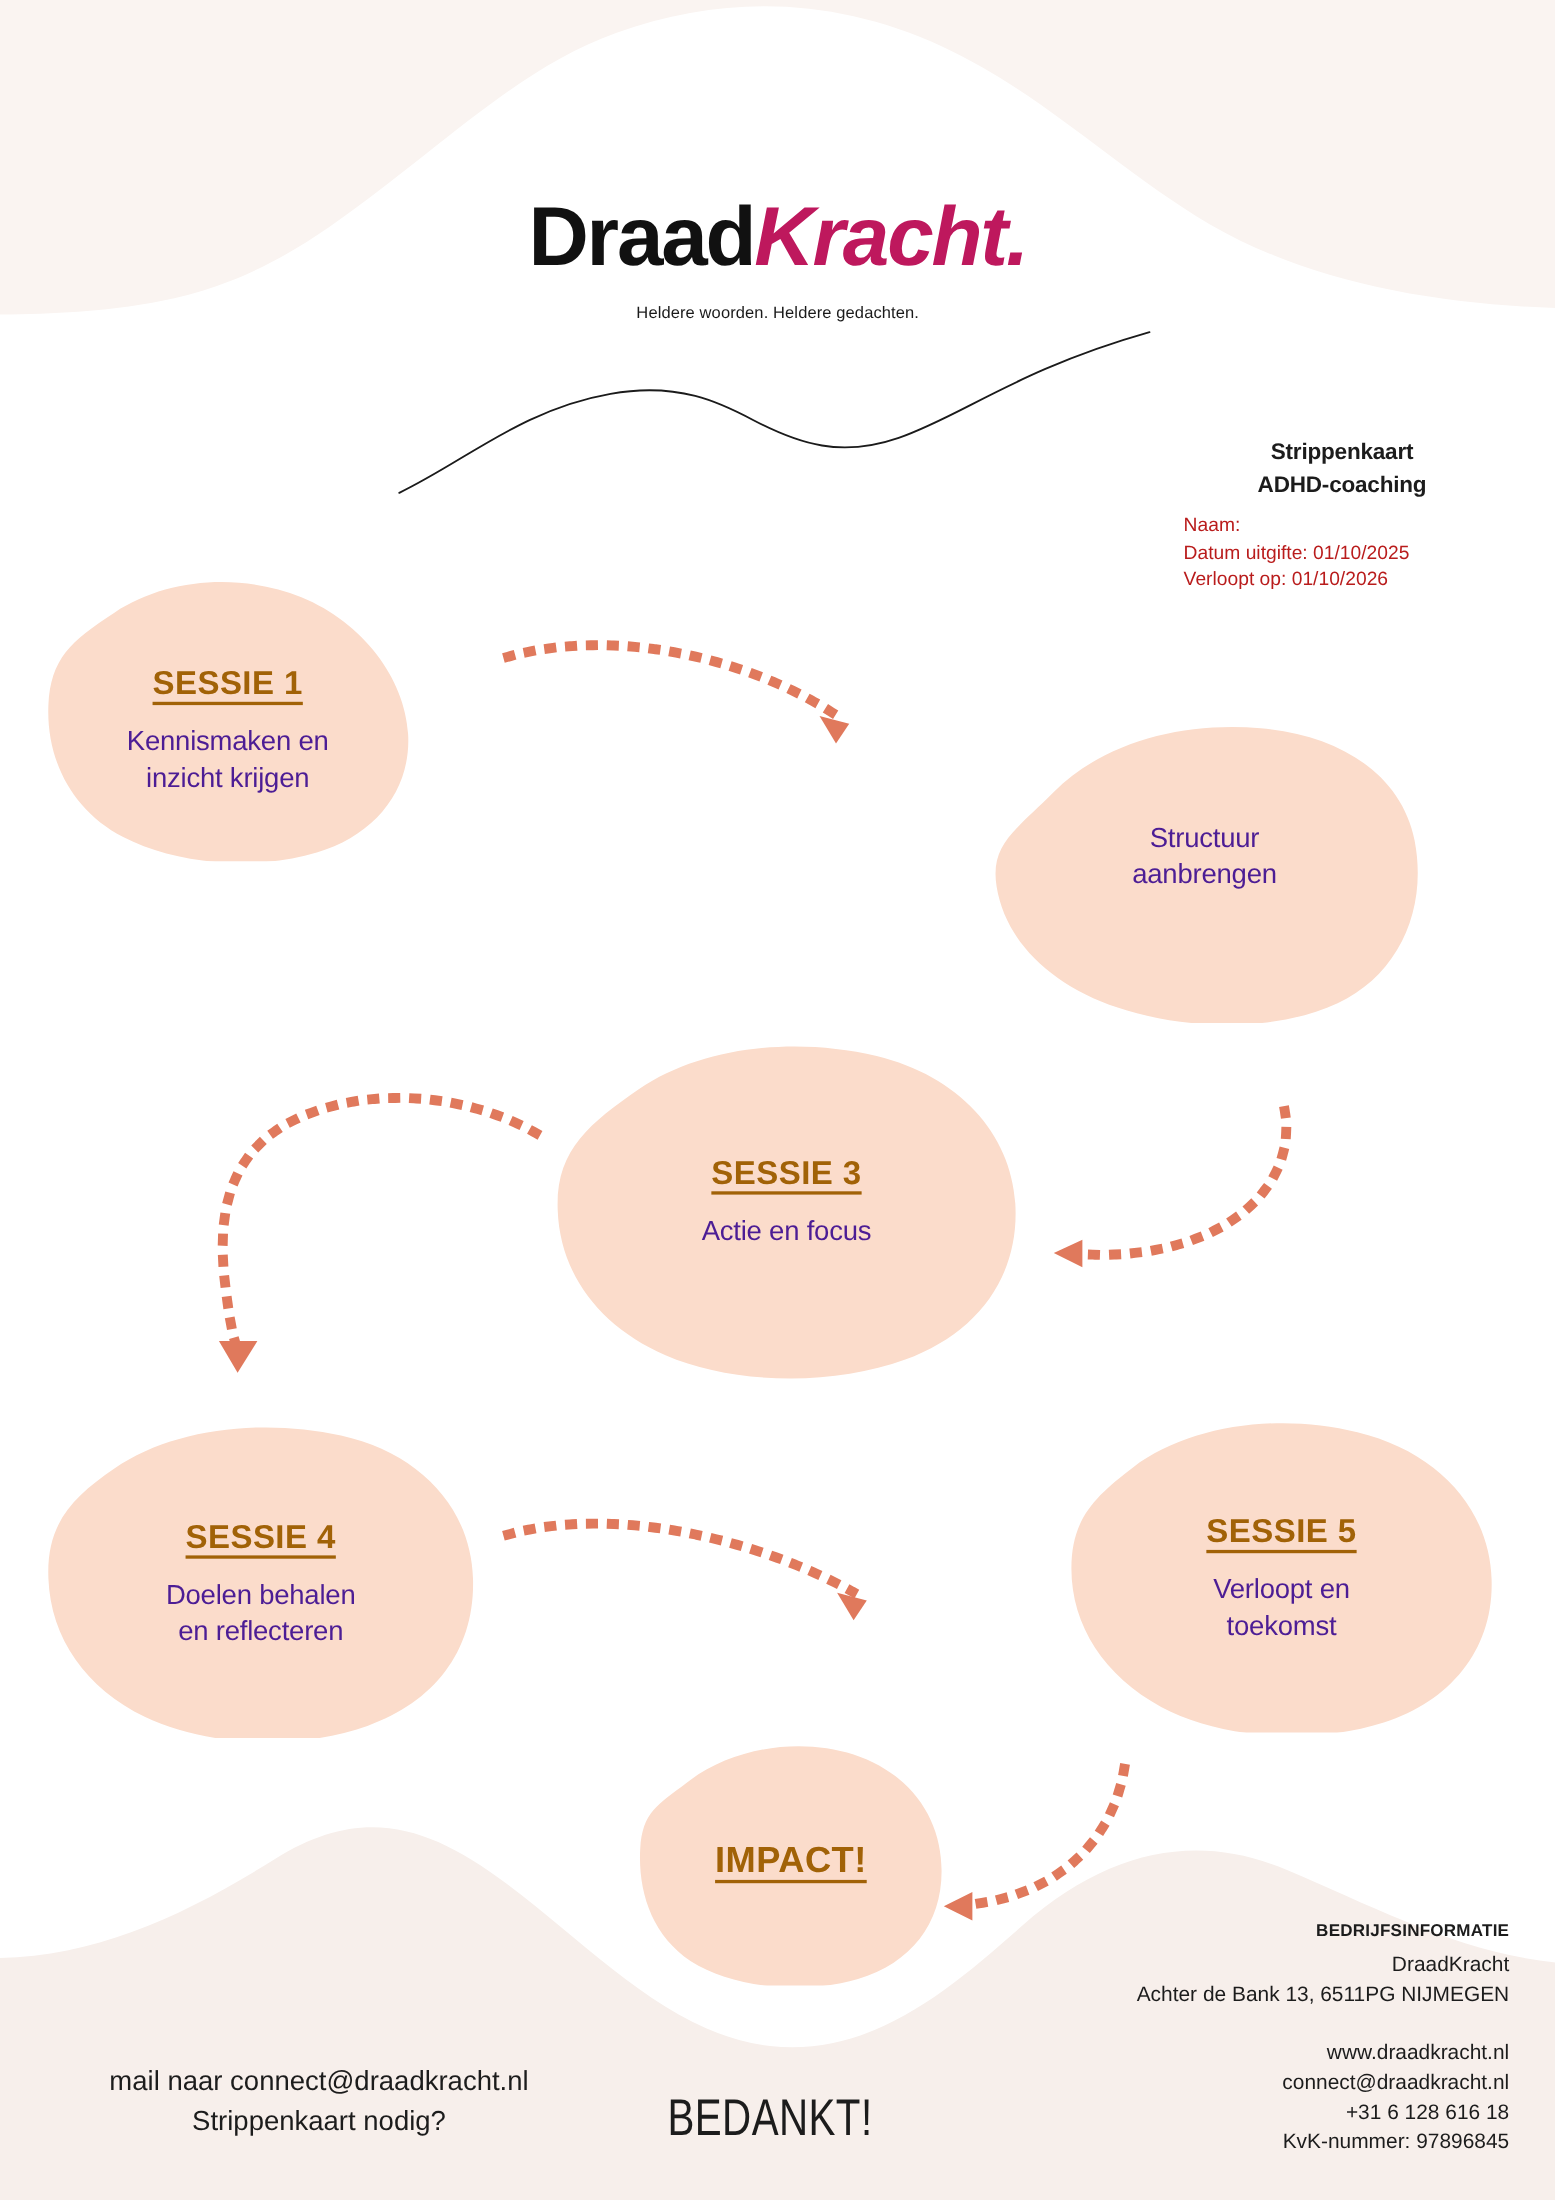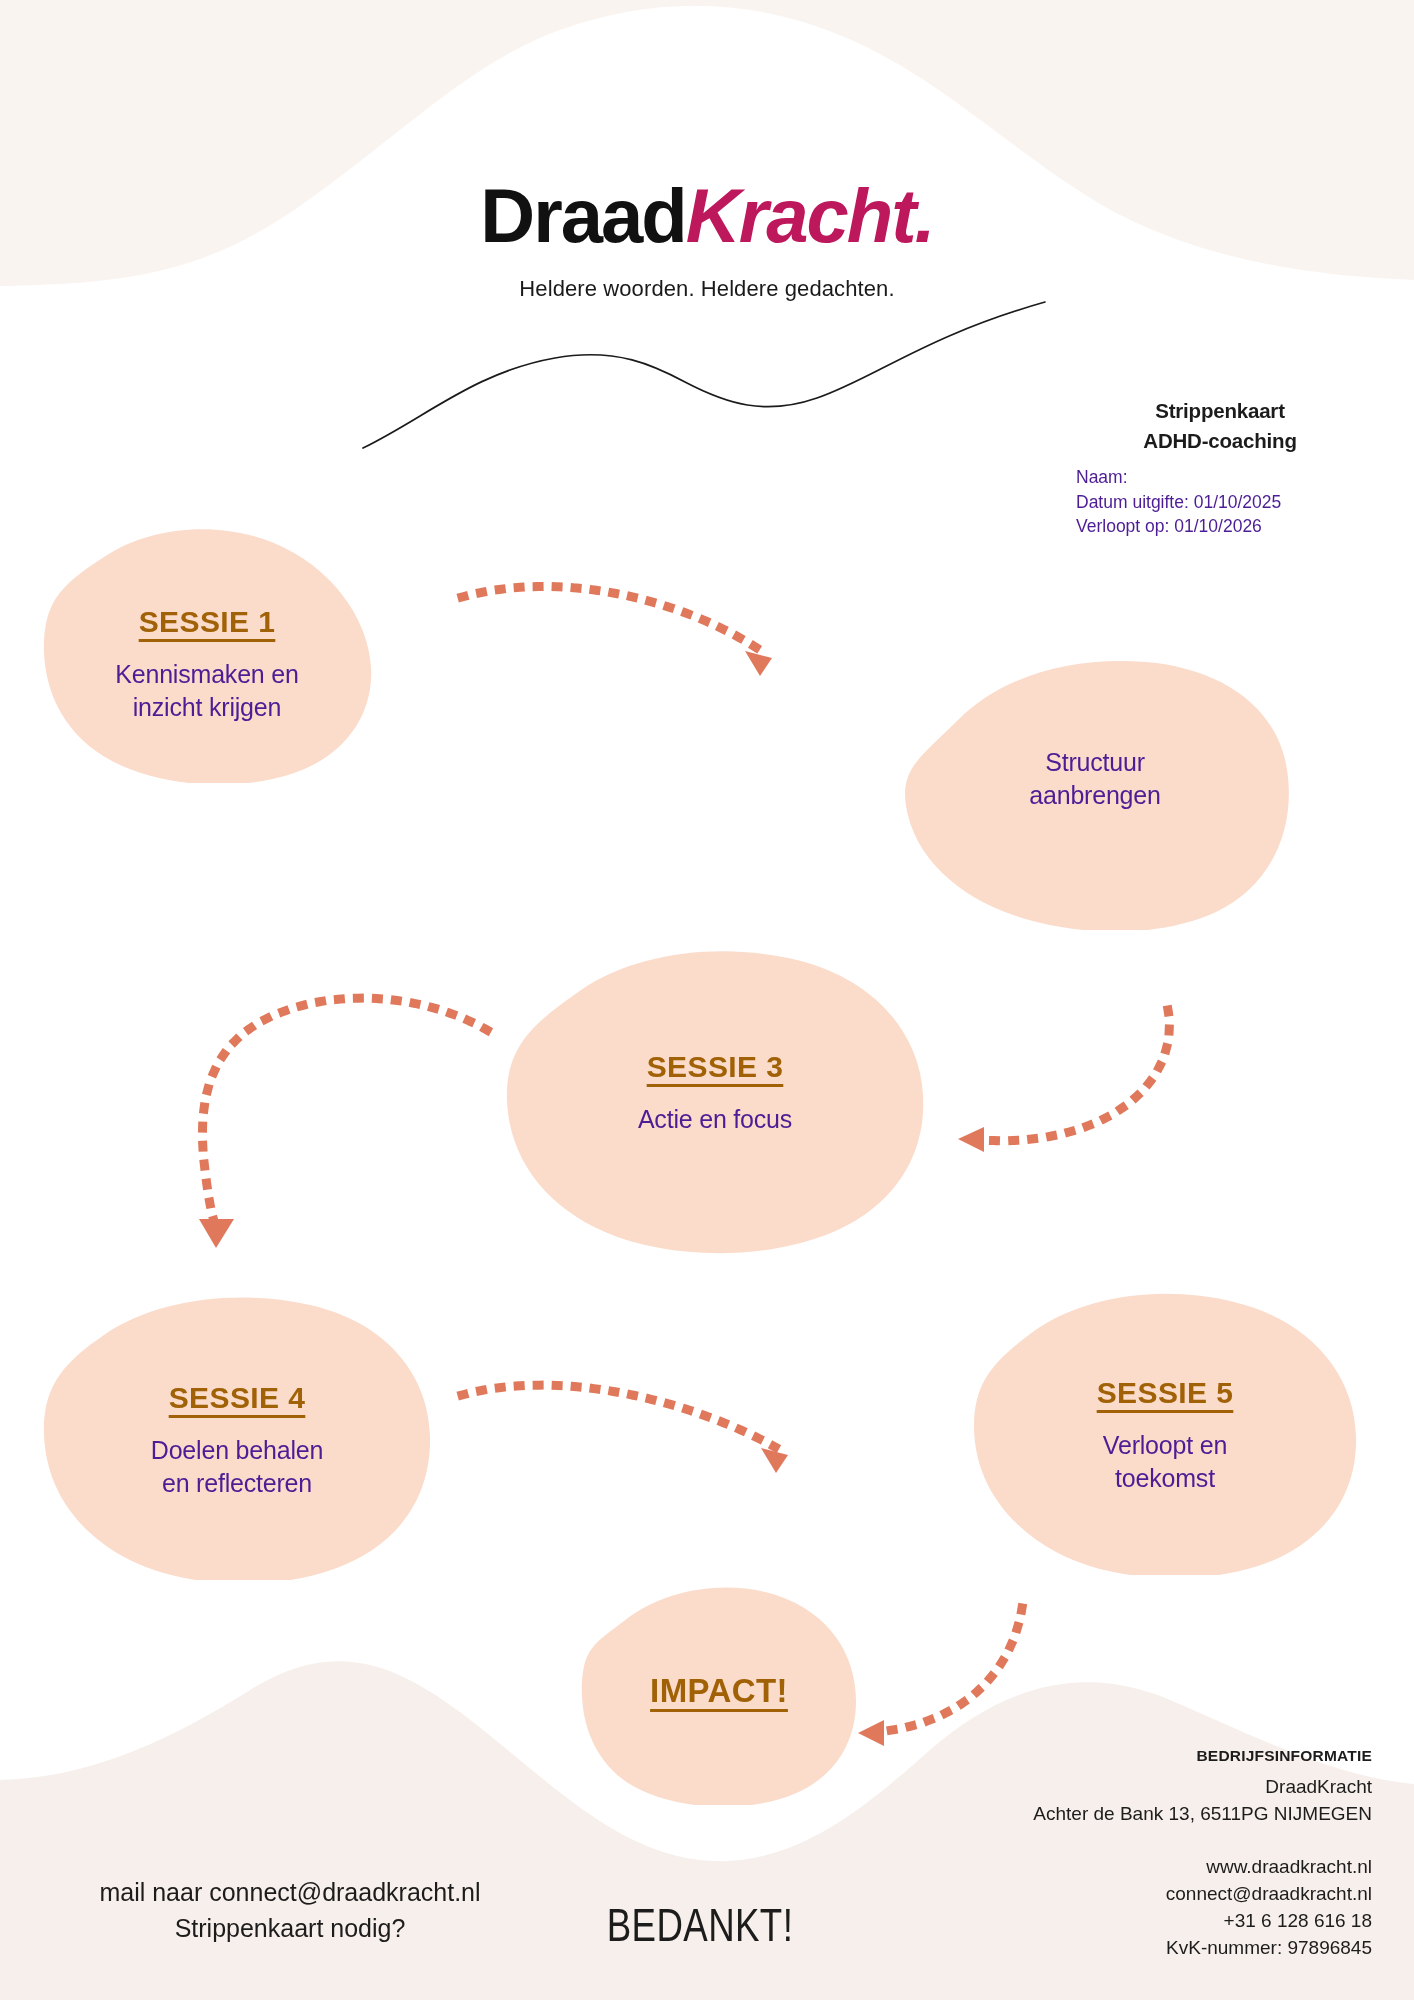--- a/index.html
+++ b/index.html
@@ -39,21 +39,21 @@
     white-space: nowrap;
   }
   .logo .dark { color: #111111; }
   .logo .accent {
     color: #be185d;
     font-style: italic;
     font-weight: 800;
   }
   .tagline {
     margin-top: 22px;
-    font-size: 22px;
+    font-size: 15px;
     color: #1a1a1a;
     letter-spacing: 0.1px;
   }
   .squiggle {
     position: absolute;
     top: 300px;
     left: 355px;
     width: 700px;
     height: 160px;
   }
@@ -74,21 +74,21 @@
     text-align: center;
   }
   .card-meta .meta-list {
     margin-top: 8px;
     text-align: left;
     padding-left: 6px;
   }
   .card-meta .meta-line {
     font-size: 17.5px;
     line-height: 1.42;
-    color: #4c1d95;
+    color: #b91c1c;
     white-space: nowrap;
   }
   
   .blob {
     position: absolute;
   }
   .blob svg {
     position: absolute;
     inset: 0;
     display: block;

